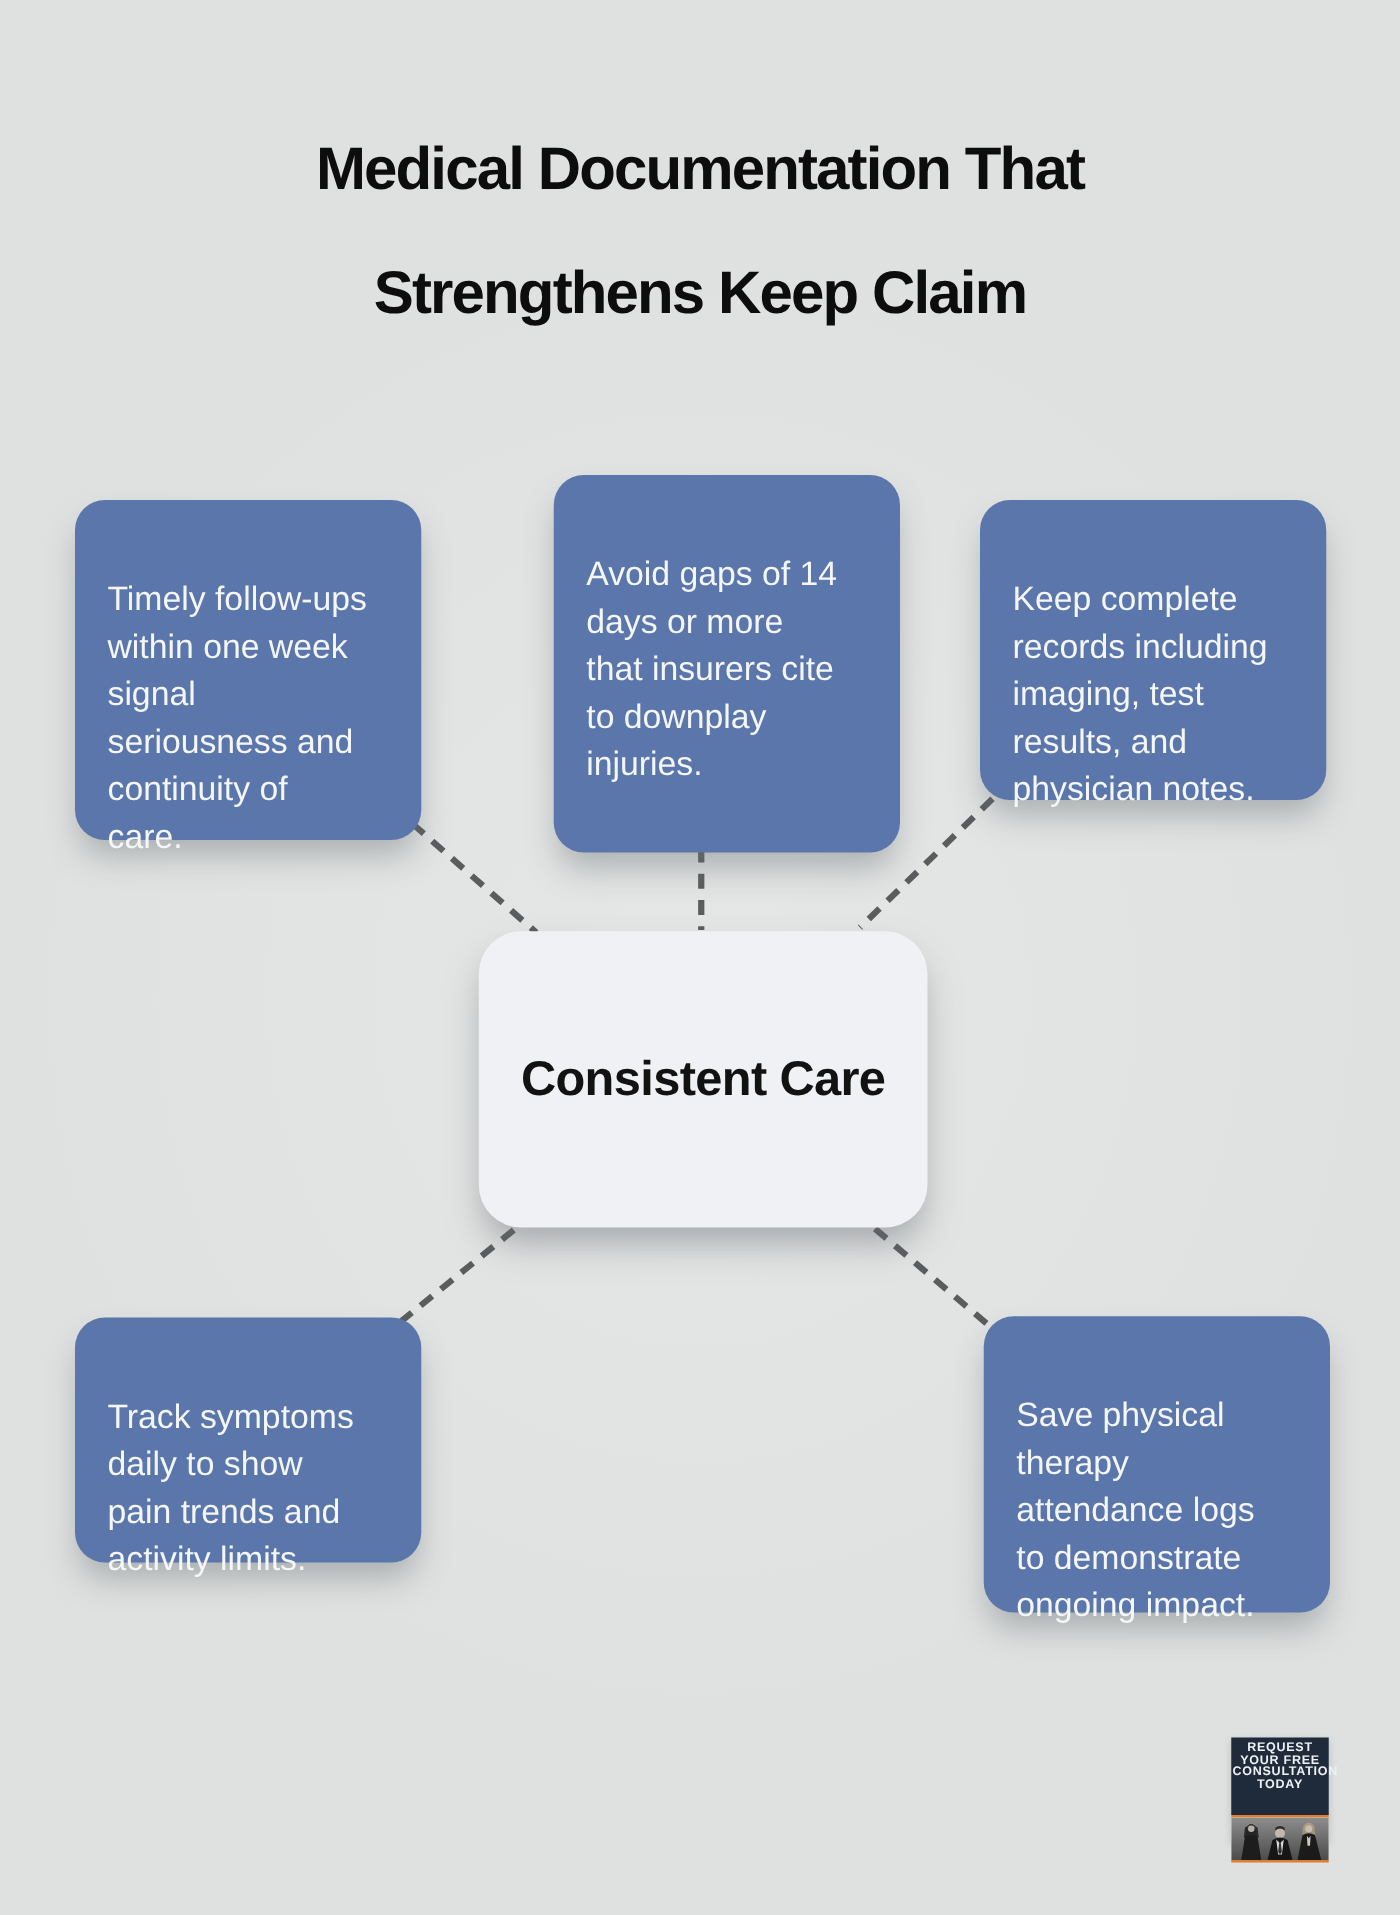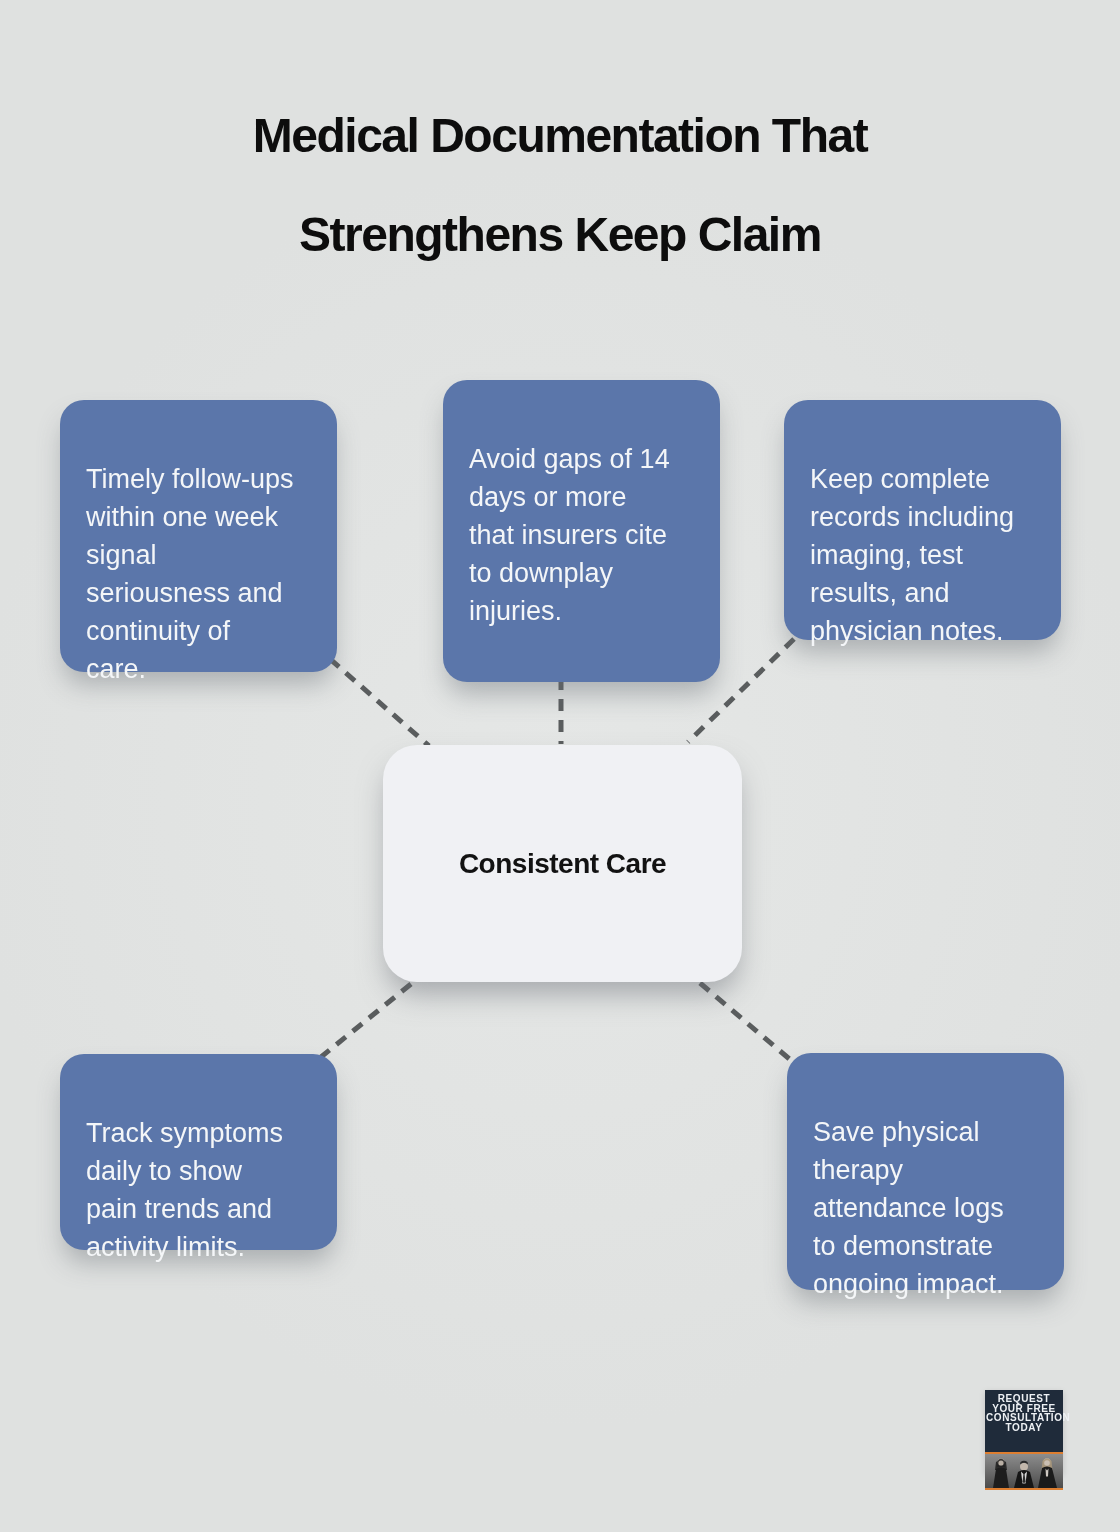--- a/index.html
+++ b/index.html
@@ -62,21 +62,21 @@
   .center-node{
     position:absolute;
     left:383px;top:745px;
     width:359px;height:237px;
     background:var(--center-bg);
     border-radius:34px;
     display:flex;align-items:center;justify-content:center;
     box-shadow:0 16px 28px -4px rgba(105,110,118,0.5);
   }
   .center-node .label{
-    font-size:28px;
+    font-size:39px;
     font-weight:700;
     letter-spacing:-0.5px;
     color:var(--center-text);
   }
   .badge{
     position:absolute;
     left:985px;top:1390px;
     width:78px;height:84px;
     display:flex;flex-direction:column;
     cursor:pointer;

